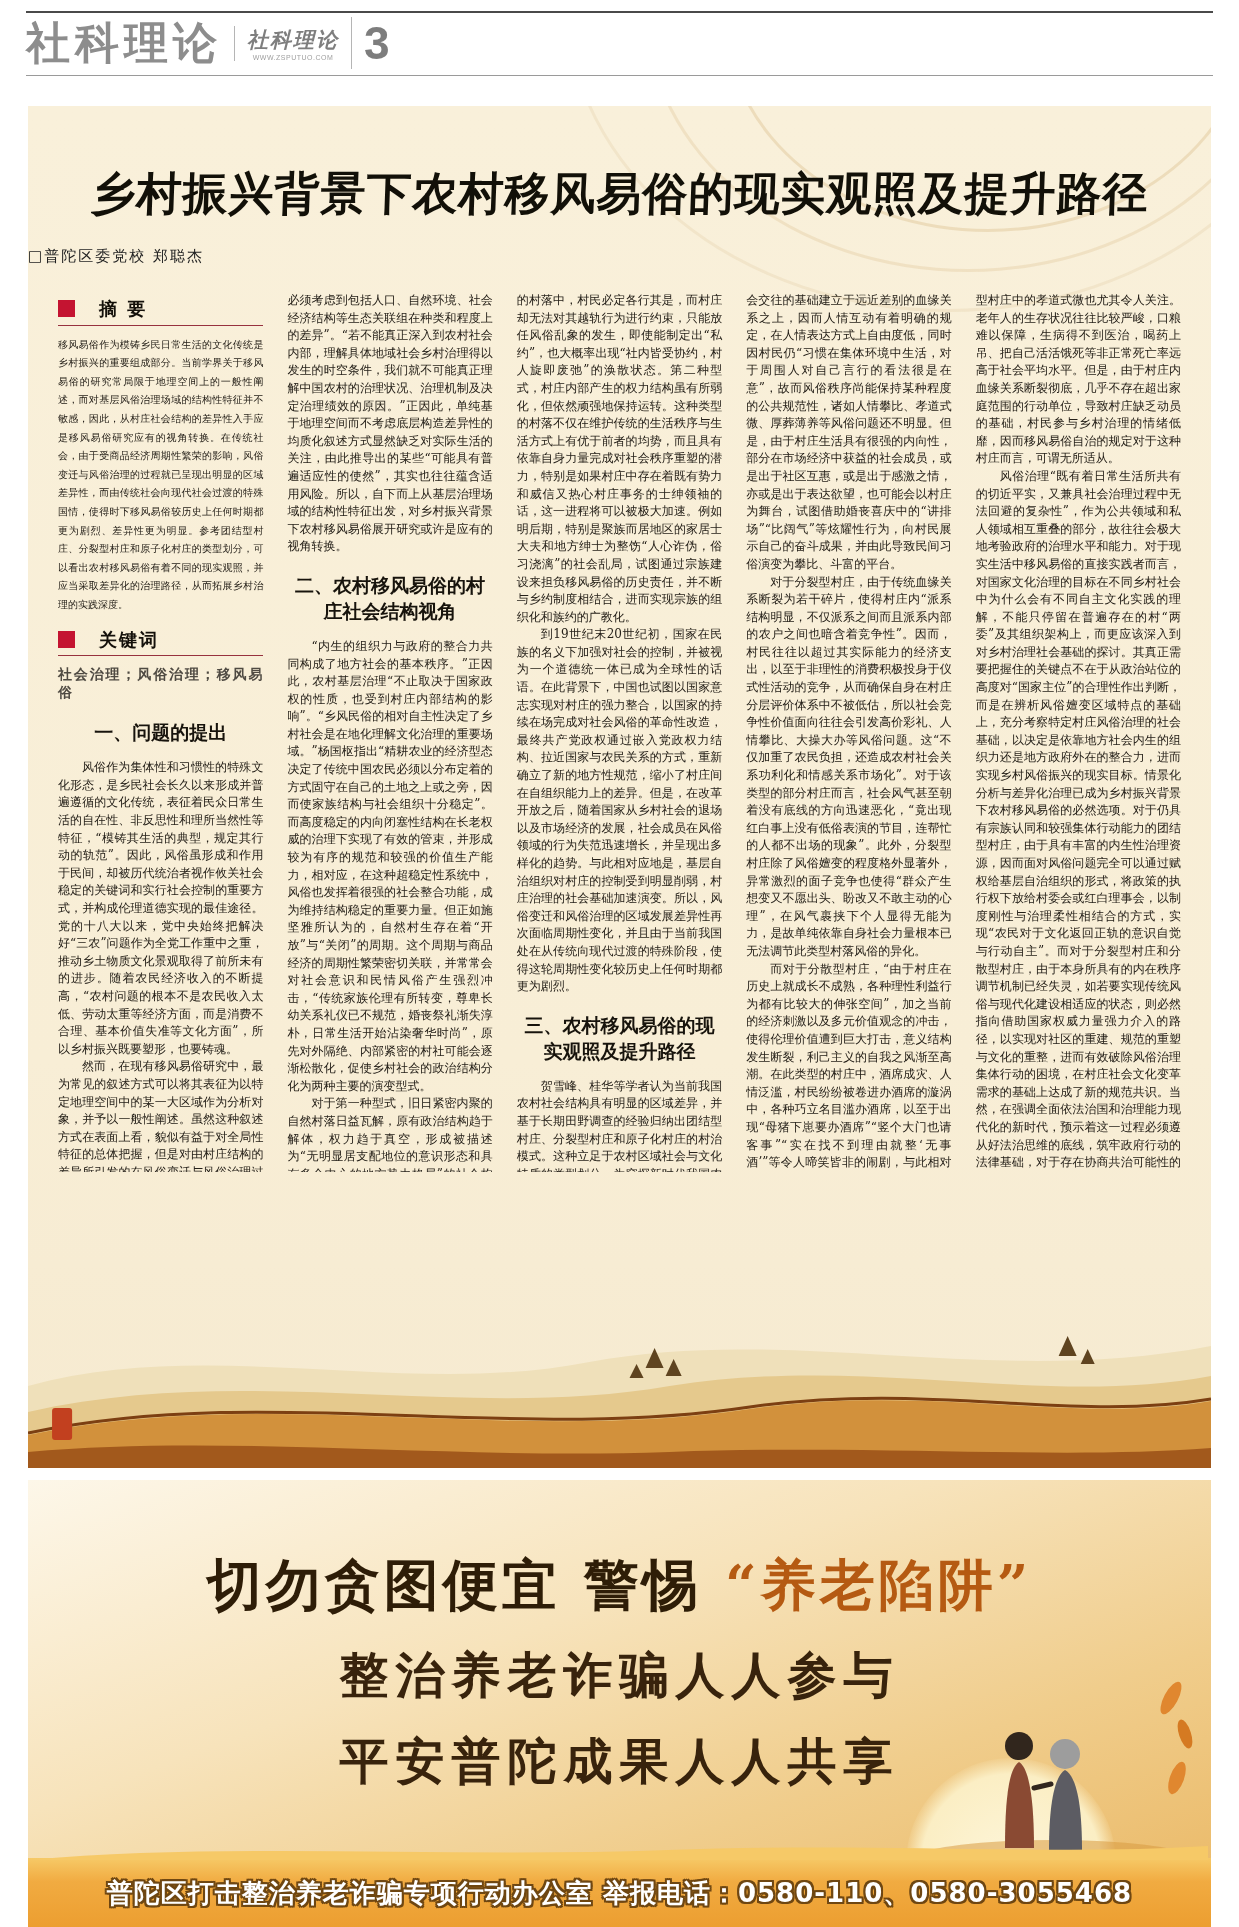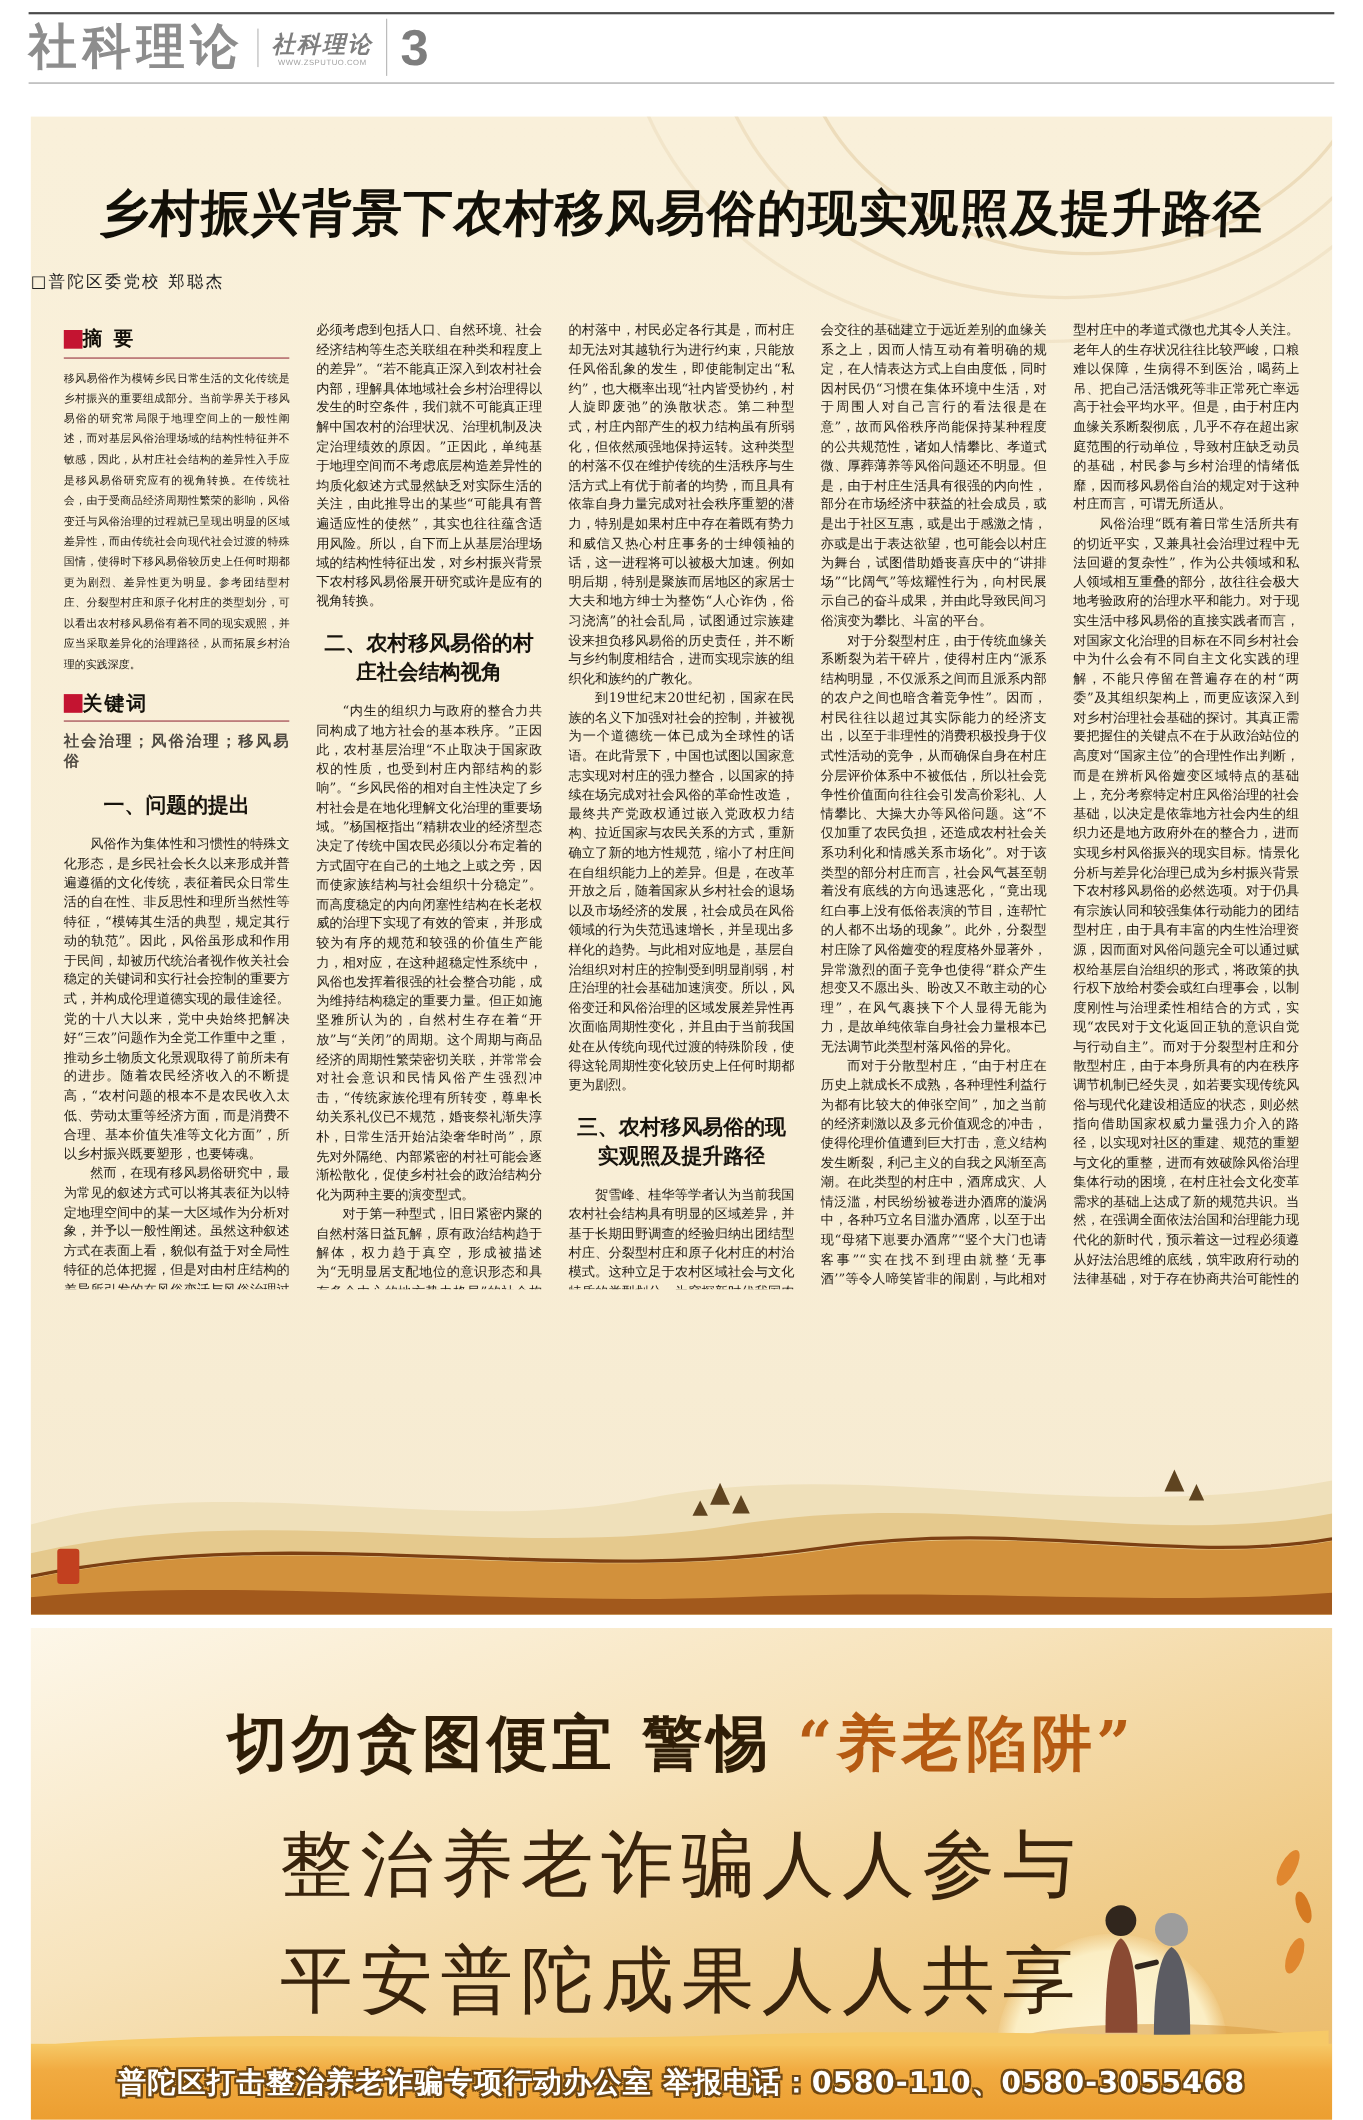--- a/index.html
+++ b/index.html
@@ -32,40 +32,40 @@
       font-weight:900;color:#121008;letter-spacing:1px;font-family:"DejaVu Sans","Liberation Sans",sans-serif;
       transform:skewX(-2deg);}
   .byline{font-size:15px;color:#222;margin-top:27px;letter-spacing:2px;}
 
   .columns{display:flex;gap:24px;padding:26px 30px 0 30px;height:880px;overflow:hidden;}
   .col{flex:1 1 0;min-width:0;font-size:12px;line-height:17.6px;color:#252019;text-align:justify;}
   .col p{margin:0;text-indent:2em;}
   .col p.cont{text-indent:0;}
   .col h3{margin:16px 0 14px 0;text-align:center;font-size:19px;line-height:26px;color:#17130c;
           font-family:"DejaVu Sans","Liberation Sans",sans-serif;font-weight:700;}
-  .label-row{display:flex;align-items:center;gap:0;border-bottom:1px solid #97323f;
+  .label-row{display:flex;align-items:center;gap:24px;border-bottom:1px solid #97323f;
              padding:2px 0 7px 0;margin:6px 0 10px 0;}
   .label-row .sq{width:17px;height:17px;background:#c41431;display:inline-block;}
   .label-row .label{font-family:"DejaVu Sans","Liberation Sans",sans-serif;font-size:18px;font-weight:700;color:#14100a;letter-spacing:2px;}
   .abstract{font-weight:400;font-size:10px;line-height:18.6px;margin-bottom:14px !important;}
   .keywords{font-family:"DejaVu Sans","Liberation Sans",sans-serif;font-weight:700;color:#4f4a42;
             font-size:14px;letter-spacing:1px;text-indent:0 !important;margin-bottom:18px !important;}
 
   .dunes{position:absolute;left:0;right:0;bottom:0;height:232px;}
   .dunes svg{display:block;width:100%;height:100%;}
 
   
   .ad-panel{position:relative;margin:12px 28px 0 28px;height:448px;overflow:hidden;
      background:linear-gradient(160deg,#fdf7e9 0%,#f7e3bb 38%,#f0cd8c 68%,#eab763 100%);}
   .ad-sun{position:absolute;right:95px;bottom:-40px;width:210px;height:210px;border-radius:50%;
      background:radial-gradient(circle,#fdf5d8 0%,#fbeec4 60%,rgba(251,238,196,0) 72%);}
   .ad-text{position:relative;text-align:center;padding-top:70px;z-index:2;}
   .ad-line1{font-size:55px;font-weight:900;color:#2e1d07;letter-spacing:4px;line-height:70px;}
   .ad-line1 .hl{color:#b55a12;}
-  .ad-line2,.ad-line3{font-size:66px;font-weight:400;color:#38230c;letter-spacing:7px;line-height:62px;margin-top:44px;}
+  .ad-line2,.ad-line3{font-size:49px;font-weight:700;color:#38230c;letter-spacing:7px;line-height:62px;margin-top:24px;}
   .ad-art{position:absolute;right:18px;bottom:60px;width:300px;height:230px;z-index:1;}
   .ad-band{position:absolute;left:0;right:0;bottom:0;height:70px;z-index:3;
      background:linear-gradient(180deg,#f6c967 0%,#f1ab41 34%,#ec9e30 100%);
      display:flex;align-items:center;justify-content:center;}
   .ad-band-wave{position:absolute;left:0;right:0;top:-16px;height:18px;}
   .hotline{font-family:"DejaVu Sans","Liberation Sans",sans-serif;font-size:26px;font-weight:900;color:#ffffff;letter-spacing:1px;
      text-shadow:2px 0 0 #6f4712,-2px 0 0 #6f4712,0 2px 0 #6f4712,0 -2px 0 #6f4712,
                  2px 2px 0 #6f4712,-2px 2px 0 #6f4712,2px -2px 0 #6f4712,-2px -2px 0 #6f4712;}
 </style>
 </head>

